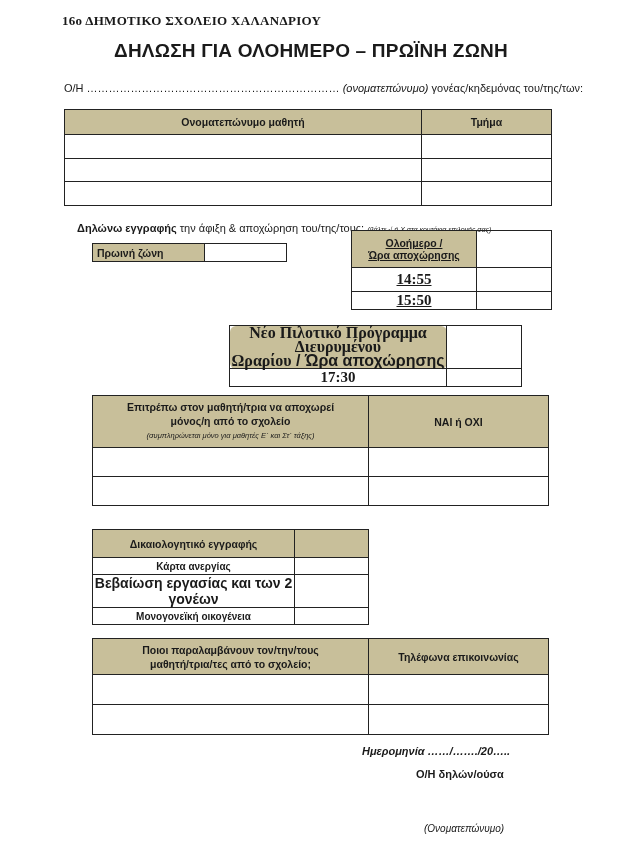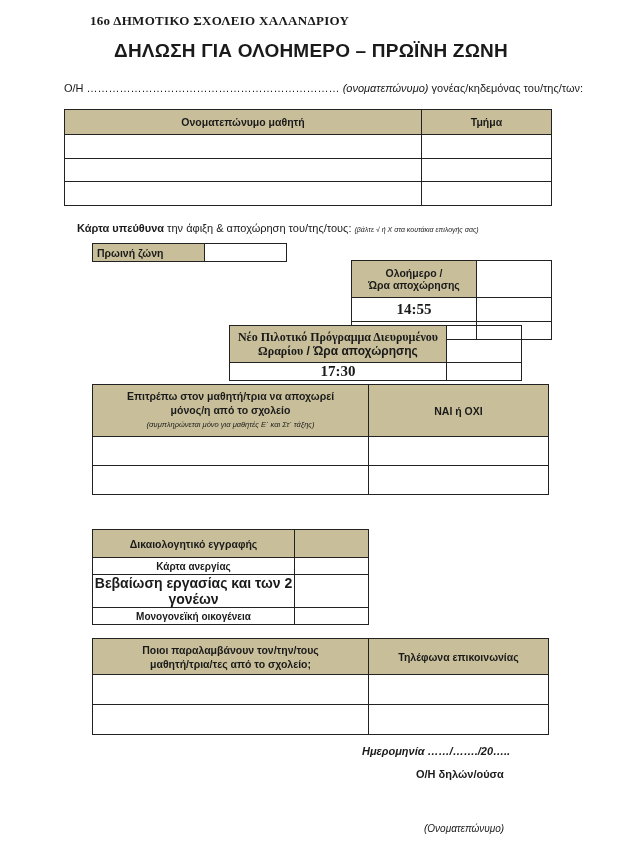--- a/index.html
+++ b/index.html
@@ -1,18 +1,18 @@
 <!DOCTYPE html>
 <html><head>
 <meta charset="utf-8">
 <style>
   html, body { margin:0; padding:0; background:#ffffff; }
   body { width:622px; height:847px; position:relative; overflow:hidden; font-family:"DejaVu Sans", sans-serif; color:#1a1a1a; }
   .abs { position:absolute; }
-  .school { left:90px; top:13px; font-family:"Liberation Serif", serif; font-weight:bold; font-size:13px; letter-spacing:0.3px; }
+  .school { left:62px; top:13px; font-family:"Liberation Serif", serif; font-weight:bold; font-size:13px; letter-spacing:0.3px; }
   .title { left:0; width:622px; top:40px; text-align:center; font-family:"Liberation Sans", sans-serif; font-weight:bold; font-size:19px; letter-spacing:0.2px; }
   .oh-line { left:64px; top:82px; font-family:"Liberation Sans", sans-serif; font-size:11px; white-space:nowrap; }
   .oh-line i { font-style:italic; }
   table { border-collapse:collapse; position:absolute; font-family:"Liberation Sans", sans-serif; table-layout:fixed; }
   td { border:1.3px solid #222; padding:0; text-align:center; vertical-align:middle; font-size:10.5px; }
   td.hd { background:#c8bf9a; font-weight:bold; }
   td.time { font-family:"Liberation Serif", serif; font-weight:bold; font-size:15px; line-height:15px; }
   .declare { left:77px; top:222px; font-family:"Liberation Sans", sans-serif; font-size:11px; white-space:nowrap; }
   .declare b { font-weight:bold; }
   .declare .note { font-style:italic; font-size:7px; }
@@ -51,37 +51,37 @@
         <td></td>
       </tr>
   <tr style="height:24px">
         <td></td>
         <td></td>
       </tr>
 </tbody>
   </table>
 
 <div class="abs declare">
-  <b>Κάρτα υπεύθυνα</b><span> την άφιξη &amp; αποχώρηση του/της/τους: </span><span class="note">(βάλτε √ ή Χ στα κουτάκια επιλογής σας)</span>
+  <b>Δηλώνω εγγραφής</b><span> την άφιξη &amp; αποχώρηση του/της/τους: </span><span class="note">(βάλτε √ ή Χ στα κουτάκια επιλογής σας)</span>
 </div>
 
 <table style="left:92px; top:243px; width:194px;">
   <colgroup>
       <col style="width:112px">
       <col style="width:82px">
     </colgroup>
   <tbody>
       <tr style="height:18px">
     <td class="hd" style="text-align:left; padding-left:4px;">Πρωινή ζώνη</td>
     <td></td>
   </tr>
 </tbody>
   </table>
 
-<table style="left:351px; top:260px; width:200px;">
+<table style="left:351px; top:230px; width:200px;text-decoration:underline;">
   <colgroup>
       <col style="width:125px">
       <col style="width:75px">
     </colgroup>
   <tbody>
       <tr style="height:37px">
     <td class="hd">
       <span>Ολοήμερο /</span><br>
       <span>Ώρα αποχώρησης</span>
     </td>
@@ -98,34 +98,34 @@
 </tbody>
   </table>
 
 <table style="left:229px; top:325px; width:292px;">
   <colgroup>
       <col style="width:217px">
       <col style="width:75px">
     </colgroup>
   <tbody>
       <tr style="height:37px">
-    <td class="hd" style="font-size:12px; line-height:14px;">
+    <td class="hd" style="font-size:16px; line-height:14px;border-radius:6px;">
       <span class="serif-b">Νέο Πιλοτικό Πρόγραμμα Διευρυμένου</span><br>
       <span class="serif-b">Ωραρίου</span><span> / Ώρα αποχώρησης</span>
     </td>
     <td></td>
   </tr>
   <tr style="height:18px">
     <td class="time">17:30</td>
     <td></td>
   </tr>
 </tbody>
   </table>
 
-<table style="left:92px; top:384px; width:456px;">
+<table style="left:92px; top:395px; width:456px;">
   <colgroup>
       <col style="width:276px">
       <col style="width:180px">
     </colgroup>
   <tbody>
       <tr style="height:52px">
     <td class="hd" style="line-height:14px;">
       <span>Επιτρέπω στον μαθητή/τρια να αποχωρεί</span><br>
       <span>μόνος/η από το σχολείο</span>
       <span class="small-it">(συμπληρώνεται μόνο για μαθητές Ε΄ και Στ΄ τάξης)</span>

